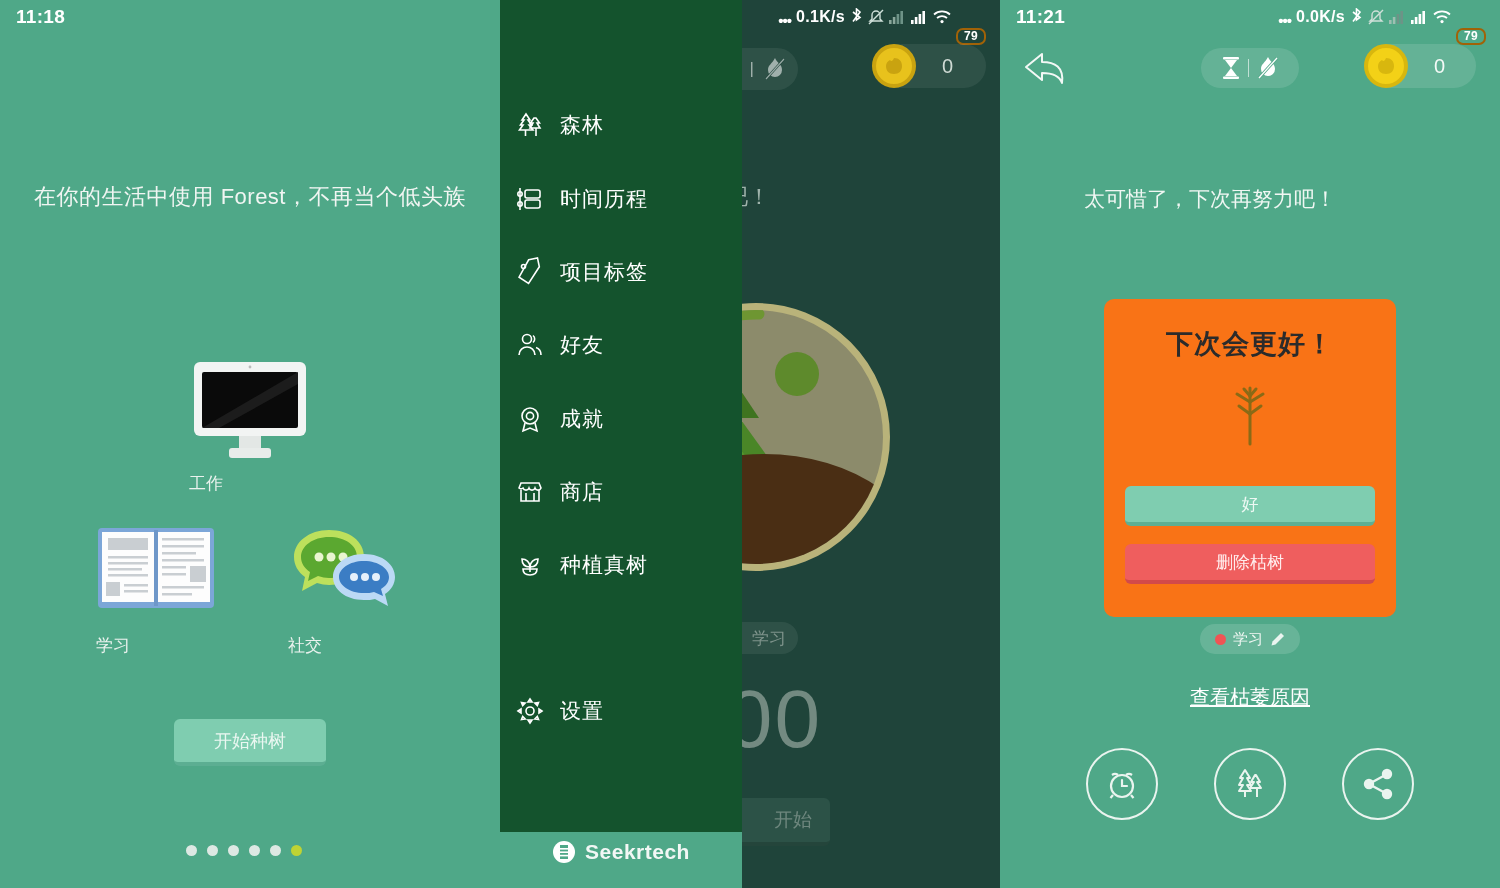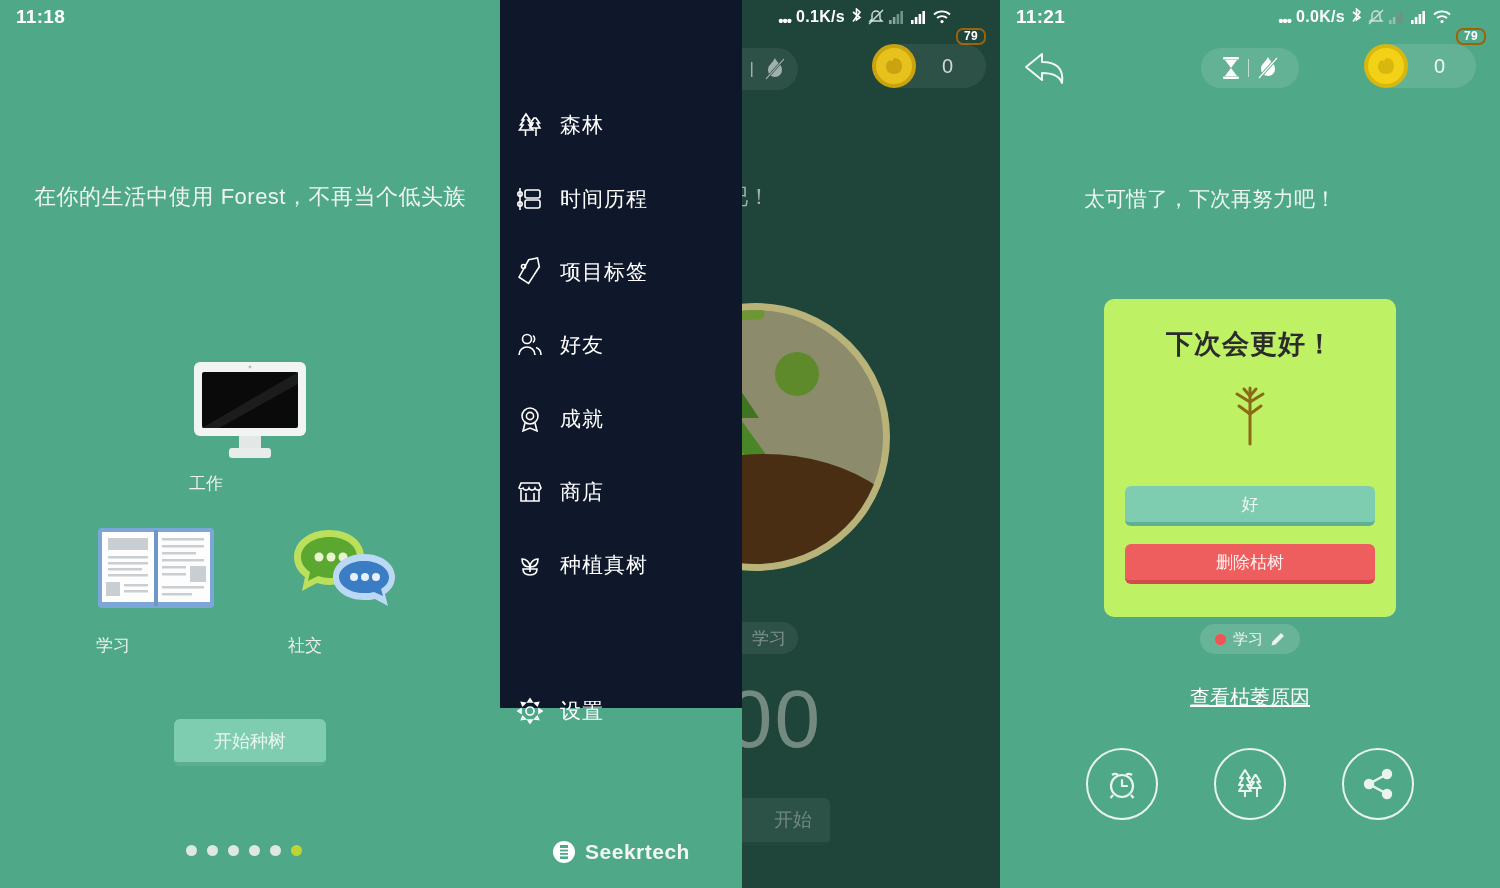--- a/index.html
+++ b/index.html
@@ -9,21 +9,21 @@
     background:#4FA888;
     position:relative;
   }
   .screen { position:absolute; top:0; height:888px; overflow:hidden; }
 
   
   #panel1 { left:0; width:742px; background:#4FA888; }
   
   #panel2 { left:742px; width:258px; background:#1F443A; }
   
-  #drawer { position:absolute; left:500px; top:0; width:242px; height:708px; background:#0f172a;text-decoration:underline; }
+  #drawer { position:absolute; left:500px; top:0; width:242px; height:832px; background:#14532d;text-decoration:underline; }
   
   #panel3 { left:1000px; width:500px; background:#4FA888; }
 
   
   .statusbar {
     position:absolute; top:0; left:0; right:0; height:34px;
     display:flex; align-items:center; color:#fff;
     font-size:19px; font-weight:bold; letter-spacing:.3px;
   }
   .sb-time { margin-left:16px; }
@@ -121,21 +121,21 @@
   .p3-coin {
     position:absolute; right:24px; top:44px; width:108px; height:44px;
     background:rgba(255,255,255,.12); border-radius:22px; display:flex; align-items:center;
   }
   .p3-coin .coin-circle { background:#F3D117; border-color:#D8B70E; }
   .p3-coin .coin-count { color:#F4FAF7; }
   .p3-msg { position:absolute; top:185px; left:0; width:420px; text-align:center; color:#F0F7F3; font-size:21px; }
 
   .dialog {
     position:absolute; left:104px; top:299px; width:292px; height:318px;
-    background:#bef264; border-radius:10px;
+    background:#f97316; border-radius:10px;
   }
   .dlg-title { margin-top:27px; text-align:center; color:#2B2B2B; font-size:27px; font-weight:bold; letter-spacing:1px; }
   .dlg-tree { display:flex; justify-content:center; margin-top:22px; }
   .dlg-btn {
     margin:0 21px; height:40px; border-radius:6px; display:flex;
     align-items:center; justify-content:center; font-size:17px; color:#FFFFFF;
   }
   .dlg-ok { margin-top:38px; background:#7FCDB0; border-bottom:4px solid #5EAF93; color:#EDF8F3; }
   .dlg-del { margin-top:18px; background:#EF5E5E; border-bottom:4px solid #D24A4A; color:#FFEDED; }
   .tagchip {

